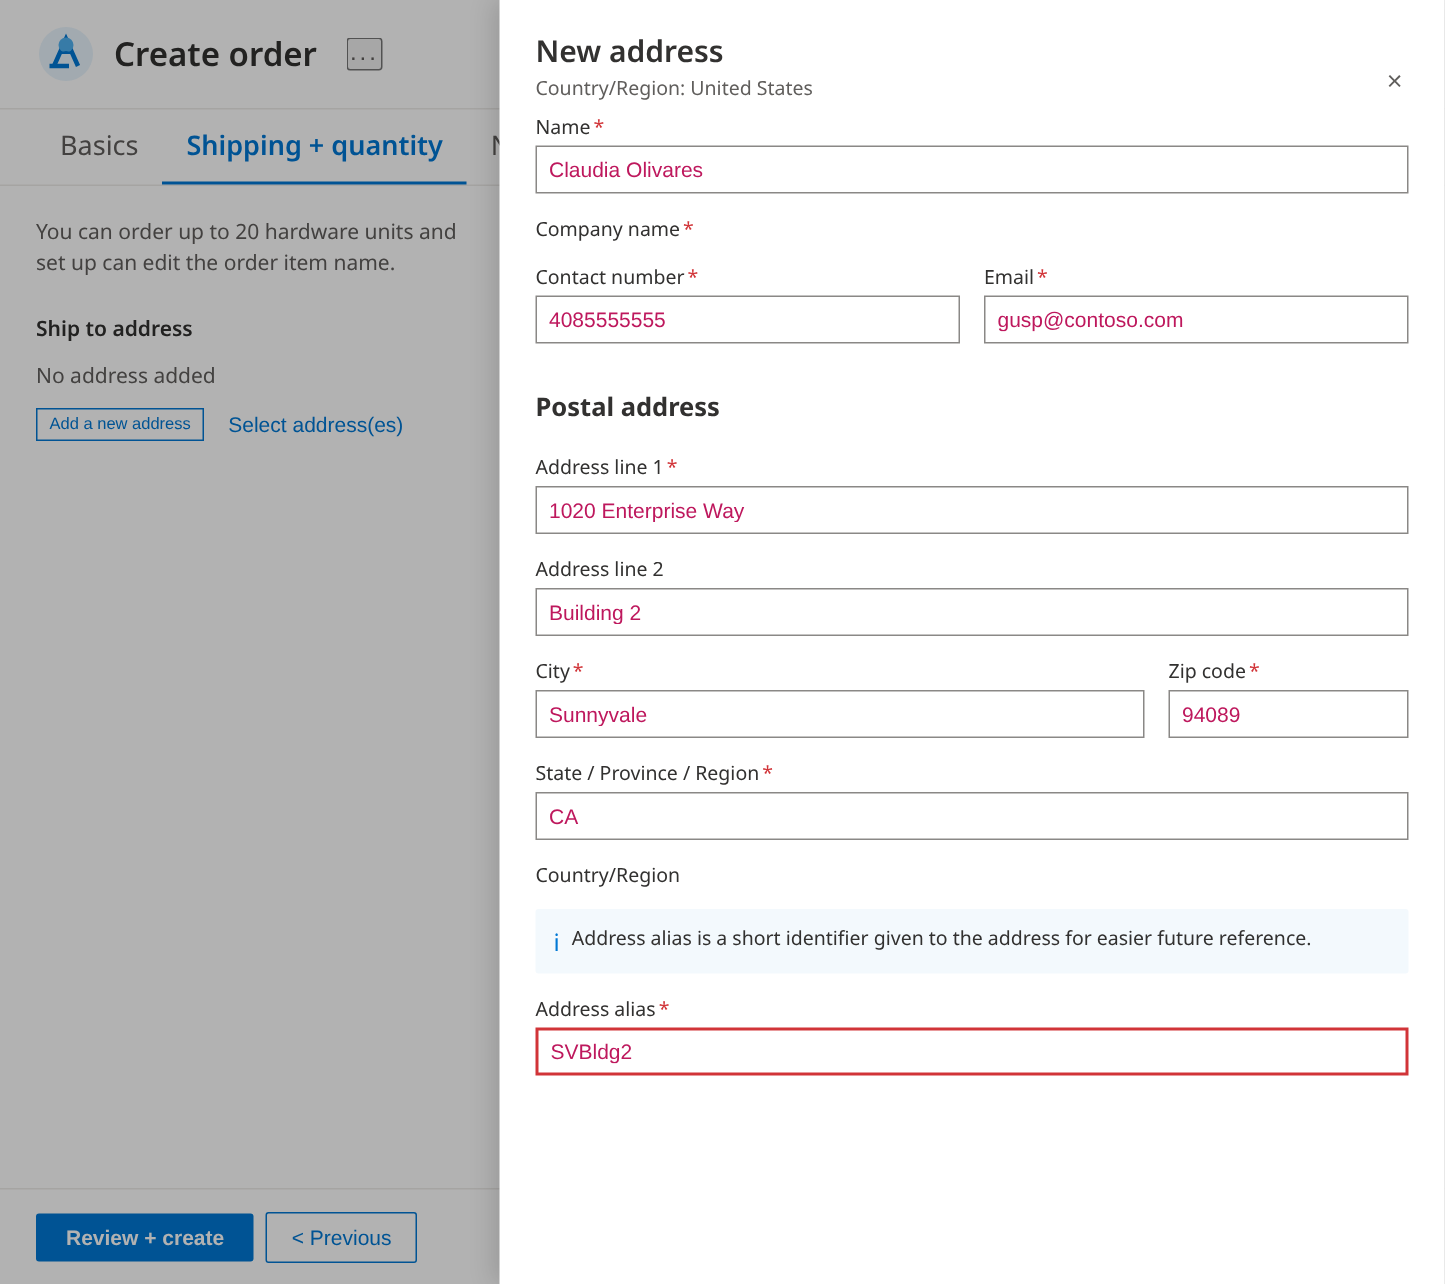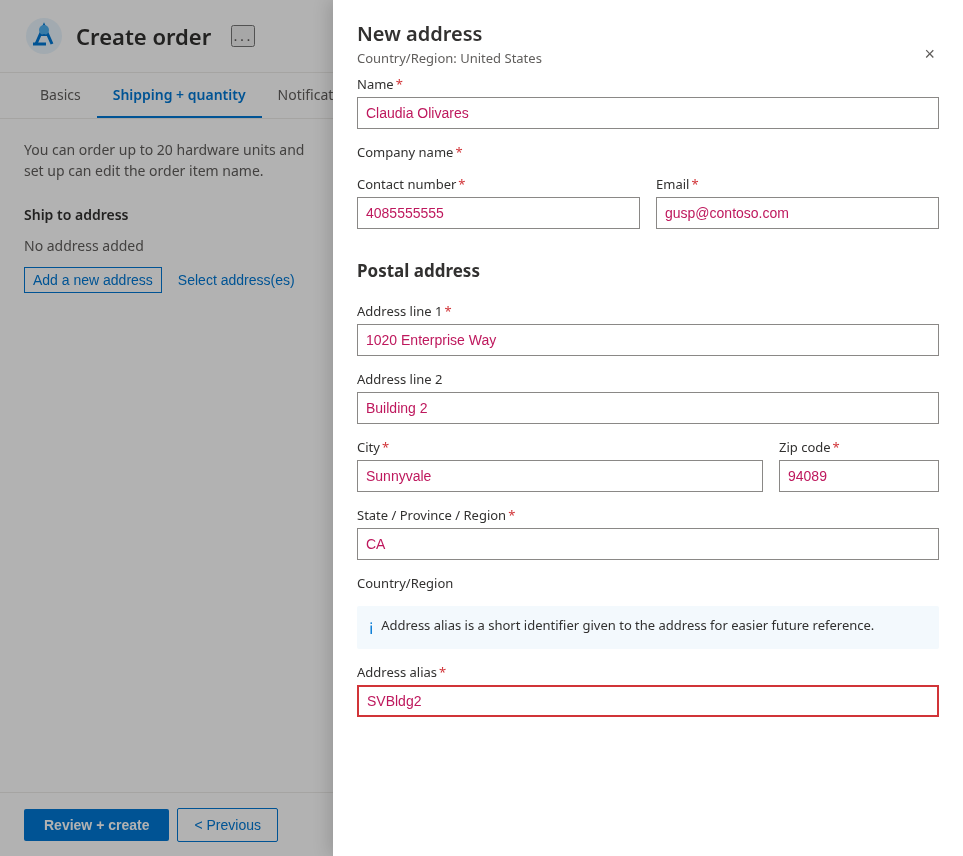--- a/index.html
+++ b/index.html
@@ -54,21 +54,21 @@
       display: flex;
       padding: 0 24px;
       border-bottom: 1px solid #edebe9;
       gap: 0;
     }
 
     .tab {
       padding: 12px 16px;
       cursor: pointer;
       color: #605e5c;
-      font-size: 14px;
+      font-size: 18px;
       border-bottom: 2px solid transparent;
       white-space: nowrap;
     }
 
     .tab.active {
       color: #0078d4;
       border-bottom: 2px solid #0078d4;
       font-weight: 600;
     }
 
@@ -101,21 +101,21 @@
       gap: 16px;
       align-items: center;
     }
 
     .add-address-btn {
       color: #0078d4;
       background: none;
       border: 1px solid #0078d4;
       padding: 4px 8px;
       cursor: pointer;
-      font-size: 14px;
+      font-size: 11px;
     }
 
     .select-addresses-link {
       color: #0078d4;
       background: none;
       border: none;
       cursor: pointer;
       font-size: 14px;
       text-decoration: none;
     }

